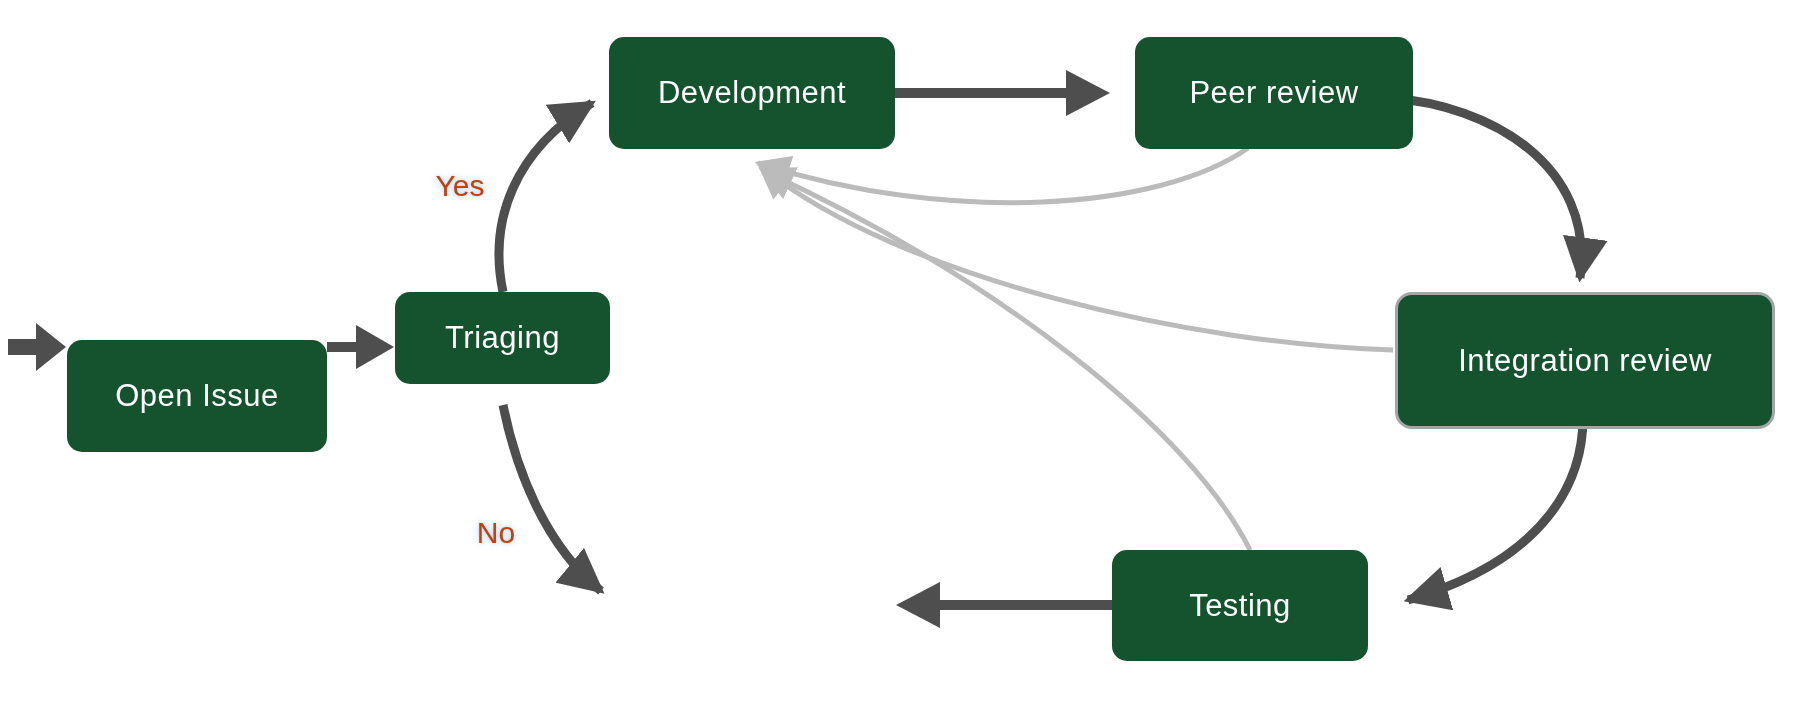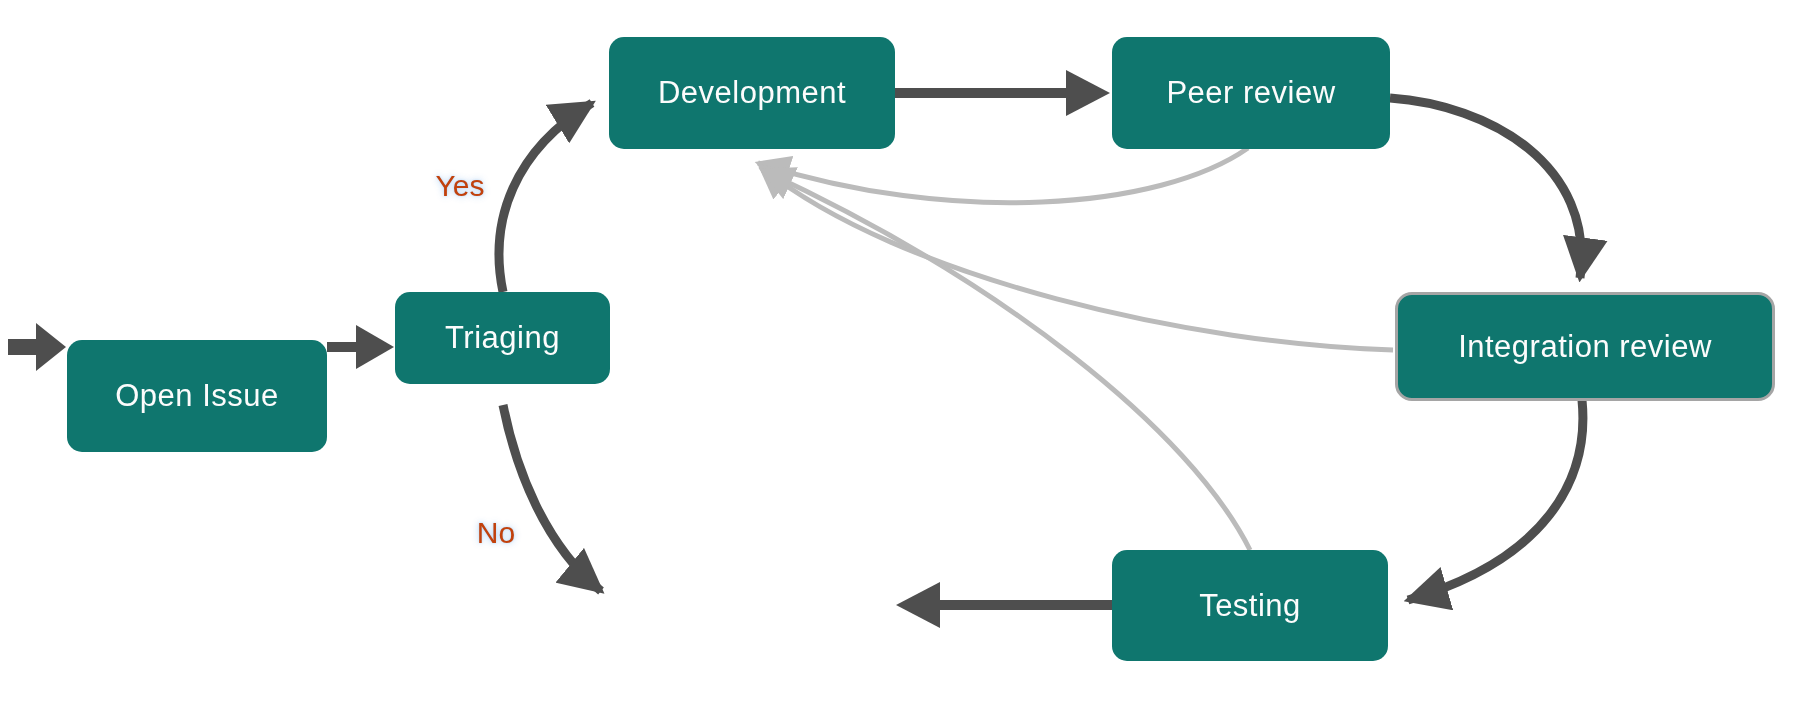--- a/index.html
+++ b/index.html
@@ -6,36 +6,36 @@
   .canvas{
     position:relative;
     width:1797px;height:712px;
     background:#ffffff;
     overflow:hidden;
     font-family:"Liberation Sans","DejaVu Sans",sans-serif;
   }
   .edges{position:absolute;left:0;top:0;width:1797px;height:712px;}
   .node{
     position:absolute;
-    background:#0f766e;
+    background:#14532d;
     color:#FCFCFC;
     border-radius:15px;
     display:flex;align-items:center;justify-content:center;
     font-size:31px;
     letter-spacing:.5px;
     box-sizing:border-box;
     white-space:nowrap;
   }
   .node.highlighted{border:3px solid #A5A5A5;border-radius:17px;}
   .n-open-issue        {left:67px;  top:292px; width:260px; height:112px;margin-top:48px;}
   .n-triaging          {left:395px; top:292px; width:215px; height:92px;}
   .n-development       {left:609px; top:37px;  width:286px; height:112px;}
-  .n-peer-review       {left:1112px;top:37px;  width:278px; height:112px;}
-  .n-integration-review{left:1395px;top:292px; width:380px; height:109px;}
-  .n-testing           {left:1112px;top:550px; width:276px; height:111px;}
+  .n-peer-review       {left:1135px;top:37px;  width:278px; height:112px;}
+  .n-integration-review{left:1395px;top:292px; width:380px; height:137px;}
+  .n-testing           {left:1112px;top:550px; width:256px; height:111px;}
   .n-closed            {left:617px; top:550px; width:276px; height:111px;}
   .edge-label{
     position:absolute;
     transform:translate(-50%,-50%);
     font-size:30px;
     font-weight:normal;
     color:#c2410c;
     text-shadow:0 0 7px rgba(150,195,240,.85), 0 0 2px rgba(150,195,240,.6);
   }
   .l-yes{left:460px;top:186px;}

